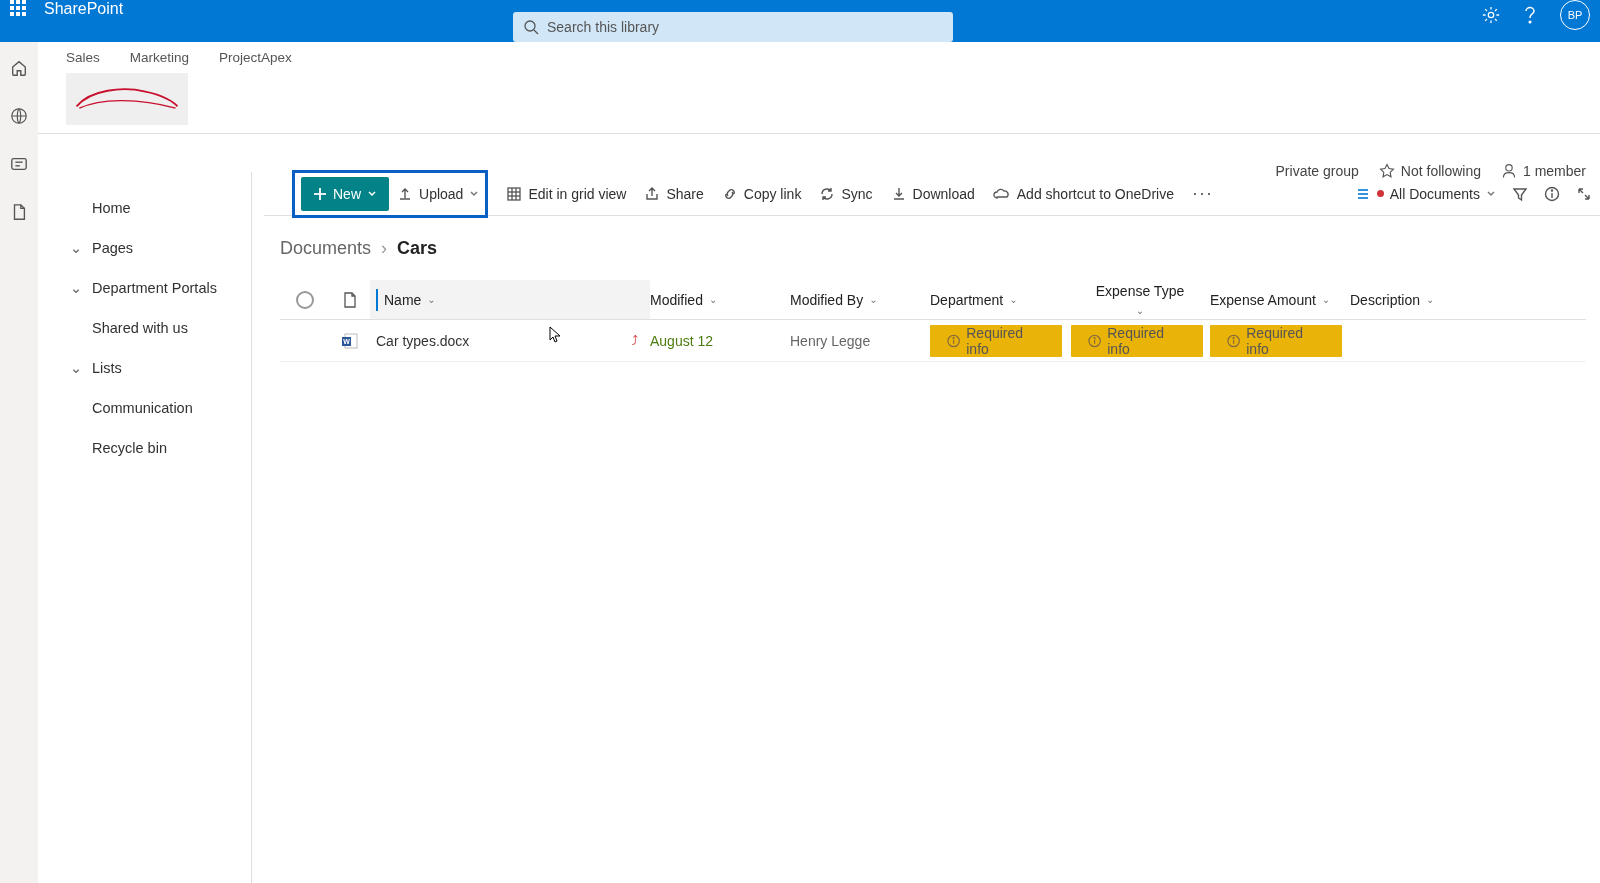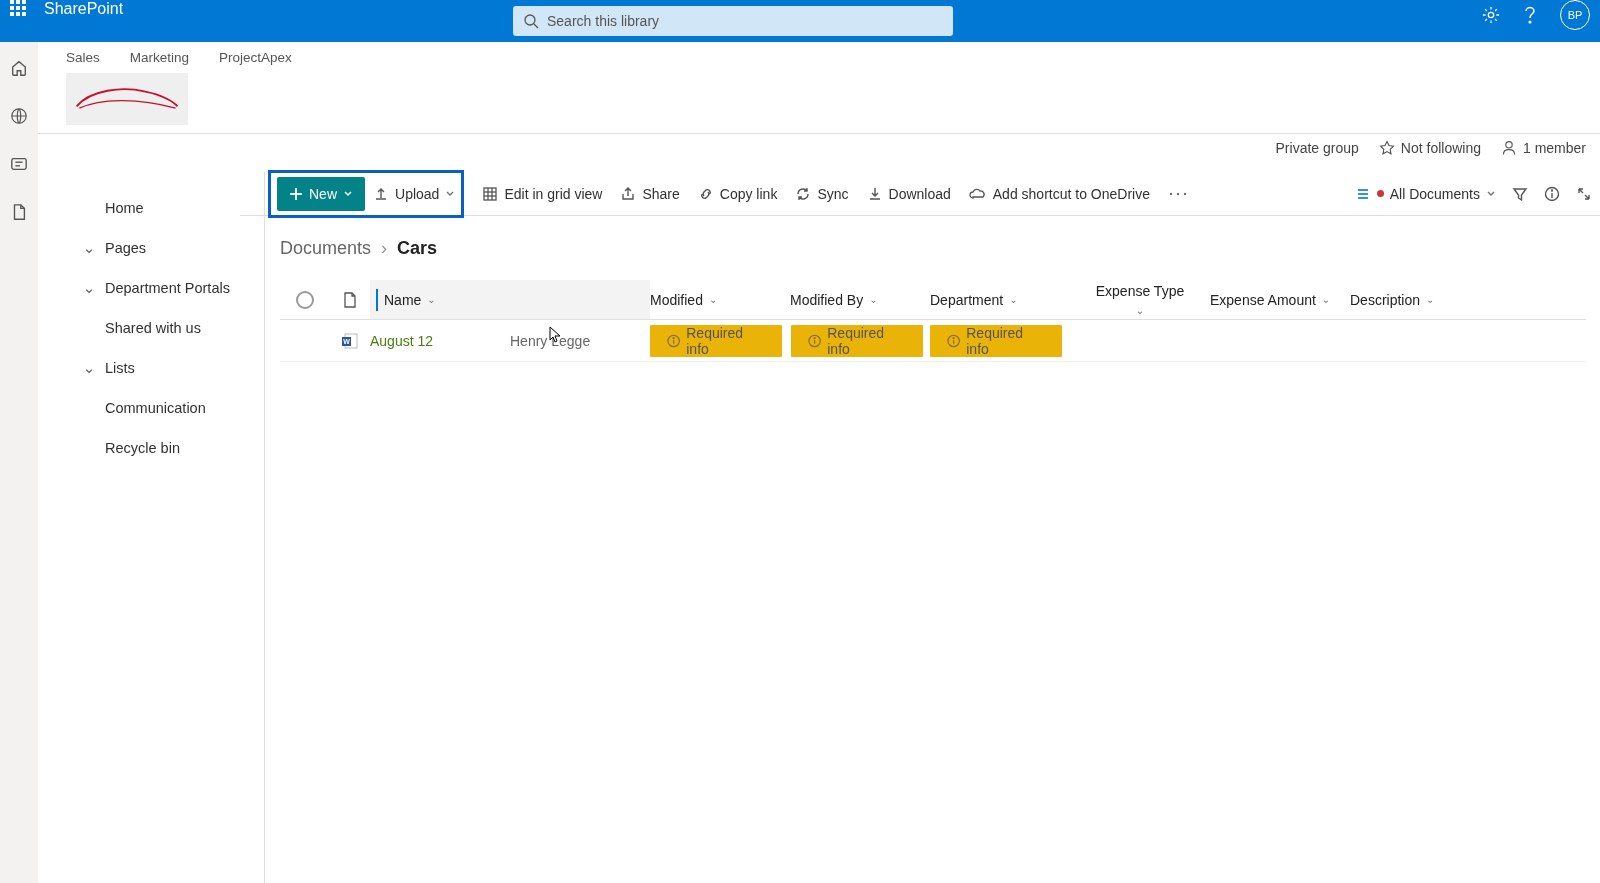--- a/index.html
+++ b/index.html
@@ -3,50 +3,50 @@
 <meta charset="utf-8">
 <style>
   * { margin: 0; padding: 0; box-sizing: border-box; font-family: "Segoe UI", -apple-system, BlinkMacSystemFont, sans-serif; }
   html, body { width: 1600px; height: 883px; overflow: hidden; background: #fff; }
 
   
   .suite-bar { height: 42px; background: #0078d4; color: #fff; display: flex; align-items: flex-start; padding: 0 10px; position: relative; }
   .waffle { width: 20px; height: 20px; display: grid; grid-template-columns: repeat(3,4px); grid-template-rows: repeat(3,4px); gap: 2px; margin-right: 14px; cursor: pointer; }
   .waffle span { background: #fff; }
   .brand { font-size: 16px; font-weight: 500; }
-  .search-wrap { position: absolute; left: 513px; top: 6px; width: 440px; height: 30px; background: #d1e6f7; border-radius: 3px; display: flex; align-items: center; padding: 0 10px; }
+  .search-wrap { position: absolute; left: 513px; top: 12px; width: 440px; height: 30px; background: #d1e6f7; border-radius: 3px; display: flex; align-items: center; padding: 0 10px; }
   .search-wrap svg { flex-shrink: 0; margin-right: 8px; }
   .search-input { flex: 1; background: transparent; border: none; outline: none; font-size: 14px; color: #333; }
   .search-input::placeholder { color: #555; }
   .suite-right { margin-left: auto; display: flex; align-items: center; gap: 22px; }
   .suite-icon { cursor: pointer; color: #fff; display: flex; align-items: center; }
   .avatar { width: 30px; height: 30px; border: 1px solid #fff; border-radius: 50%; display: flex; align-items: center; justify-content: center; font-size: 11px; color: #fff; cursor: pointer; }
 
   
   .rail { position: absolute; left: 0; top: 42px; bottom: 0; width: 38px; background: #f3f2f1; display: flex; flex-direction: column; align-items: center; padding-top: 16px; gap: 28px; }
   .rail-item { width: 20px; height: 20px; display: flex; align-items: center; justify-content: center; cursor: pointer; color: #555; }
 
   
   .hub-header { position: absolute; left: 38px; right: 0; top: 42px; height: 92px; padding-left: 28px; border-bottom: 1px solid #e1dfdd; }
   .hub-tabs { display: flex; gap: 30px; padding-top: 8px; font-size: 13.5px; color: #555; }
   .hub-tabs span { cursor: pointer; }
   .site-logo { margin-top: 8px; width: 122px; height: 52px; background: #efefef; display: flex; align-items: center; justify-content: center; }
   .site-logo svg { width: 110px; height: 34px; }
 
   
-  .group-info { position: absolute; right: 14px; top: 140px; display: flex; align-items: flex-end; gap: 20px; font-size: 14px; color: #444; }
+  .group-info { position: absolute; right: 14px; top: 163px; display: flex; align-items: flex-end; gap: 20px; font-size: 14px; color: #444; }
   .group-info .gi { display: flex; align-items: center; gap: 6px; cursor: pointer; }
 
   
-  .site-nav { position: absolute; left: 51px; top: 172px; bottom: 0; width: 214px; border-right: 1px solid #e1dfdd; padding: 16px 0 0 0; }
+  .site-nav { position: absolute; left: 38px; top: 172px; bottom: 0; width: 214px; border-right: 1px solid #e1dfdd; padding: 16px 0 0 0; }
   .nav-item { padding: 12px 0 12px 32px; font-size: 14.5px; color: #323130; cursor: pointer; display: flex; align-items: center; gap: 8px; }
   .nav-item .chev { width: 14px; display: inline-block; color: #666; }
 
   
-  .cmd-bar { position: absolute; left: 240px; right: 0; top: 172px; height: 44px; border-bottom: 1px solid #e1dfdd; display: flex; align-items: center; padding-left: 28px; gap: 18px; font-size: 14px; }
+  .cmd-bar { position: absolute; left: 264px; right: 0; top: 172px; height: 44px; border-bottom: 1px solid #e1dfdd; display: flex; align-items: center; padding-left: 28px; gap: 18px; font-size: 14px; }
   .highlight-box { border: 3px solid #0a5fc5; padding: 4px 6px; display: flex; align-items: center; gap: 8px; }
   .btn-new { background: #038387; color: #fff; height: 34px; padding: 0 12px; border-radius: 2px; display: flex; align-items: center; gap: 6px; cursor: pointer; font-size: 14px; }
   .cmd-item { display: flex; align-items: center; gap: 6px; color: #323130; cursor: pointer; }
   .cmd-item svg { flex-shrink: 0; }
   .cmd-more { font-size: 18px; color: #555; cursor: pointer; letter-spacing: 1px; }
   .cmd-right { margin-left: auto; display: flex; align-items: center; gap: 16px; padding-right: 8px; }
   .reddot { width: 7px; height: 7px; background: #d13438; border-radius: 50%; display: inline-block; }
 
   
   .bc { position: absolute; left: 280px; top: 238px; font-size: 18px; display: flex; align-items: center; gap: 10px; color: #666; }
@@ -349,20 +349,24 @@
   </div>
   <div class="trow">
     <div class="col-sel"></div>
     <div class="col-type">
       <svg class="file-icon" viewBox="0 0 18 18">
           <rect x="4" y="2" width="12" height="14" fill="#fff" stroke="#bbb"></rect>
           <rect x="1" y="5" width="9" height="9" fill="#2b579a"></rect>
           <text x="5.5" y="12" font-size="7" fill="#fff" text-anchor="middle" font-weight="bold">W</text>
         </svg>
     </div>
+    <div class="col-name cell">
+        <span>Car types.docx</span>
+        <span class="share-arrow">⤴</span>
+      </div>
     <div class="col-mod" style="color:#4d7c0f;">
         <span>August 12</span>
       </div>
     <div class="col-modby" style="color:#666;">
         <span>Henry Legge</span>
       </div>
     <div class="col-dept">
         <div class="req-cell">
           <svg width="14" height="14" viewBox="0 0 14 14" fill="none" stroke="#8a6d3b" stroke-width="1.3">
             <circle cx="7" cy="7" r="6"></circle>

